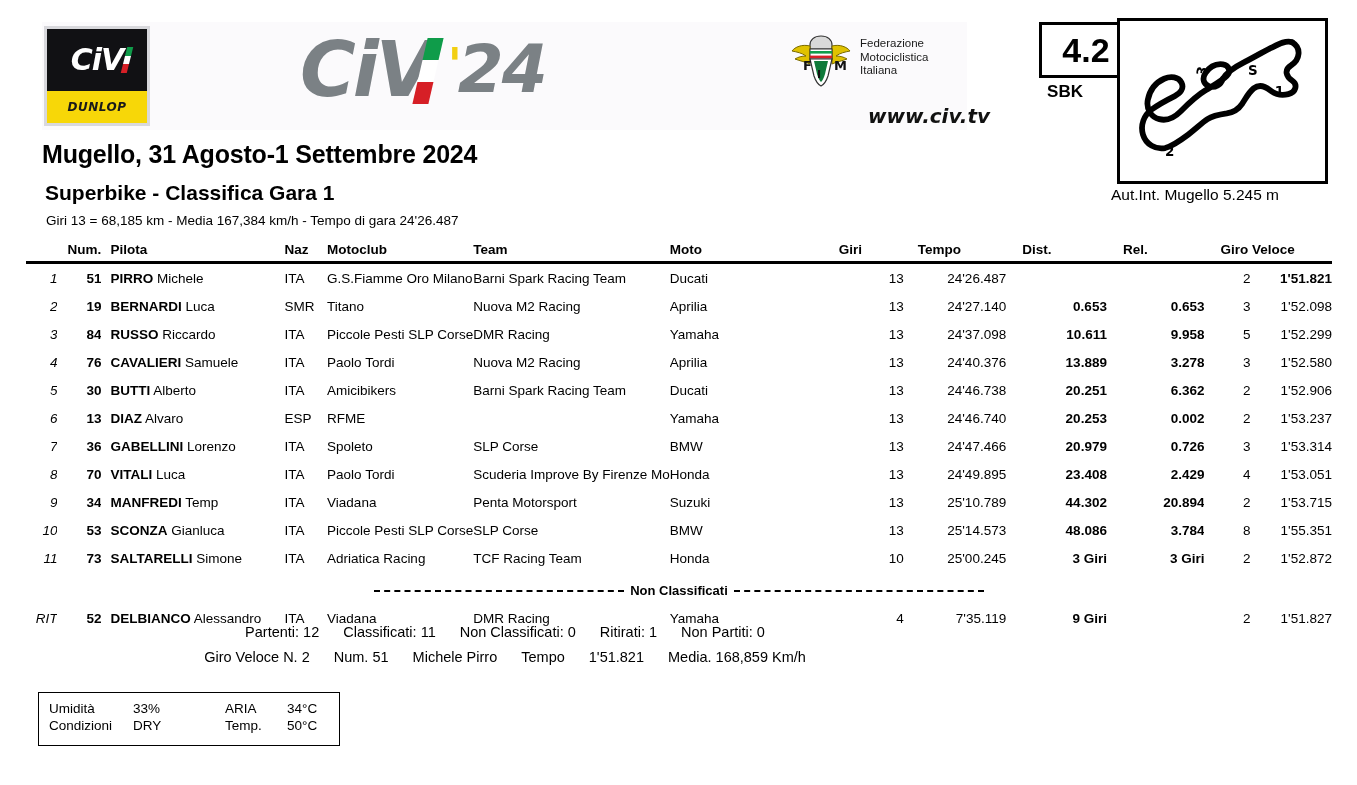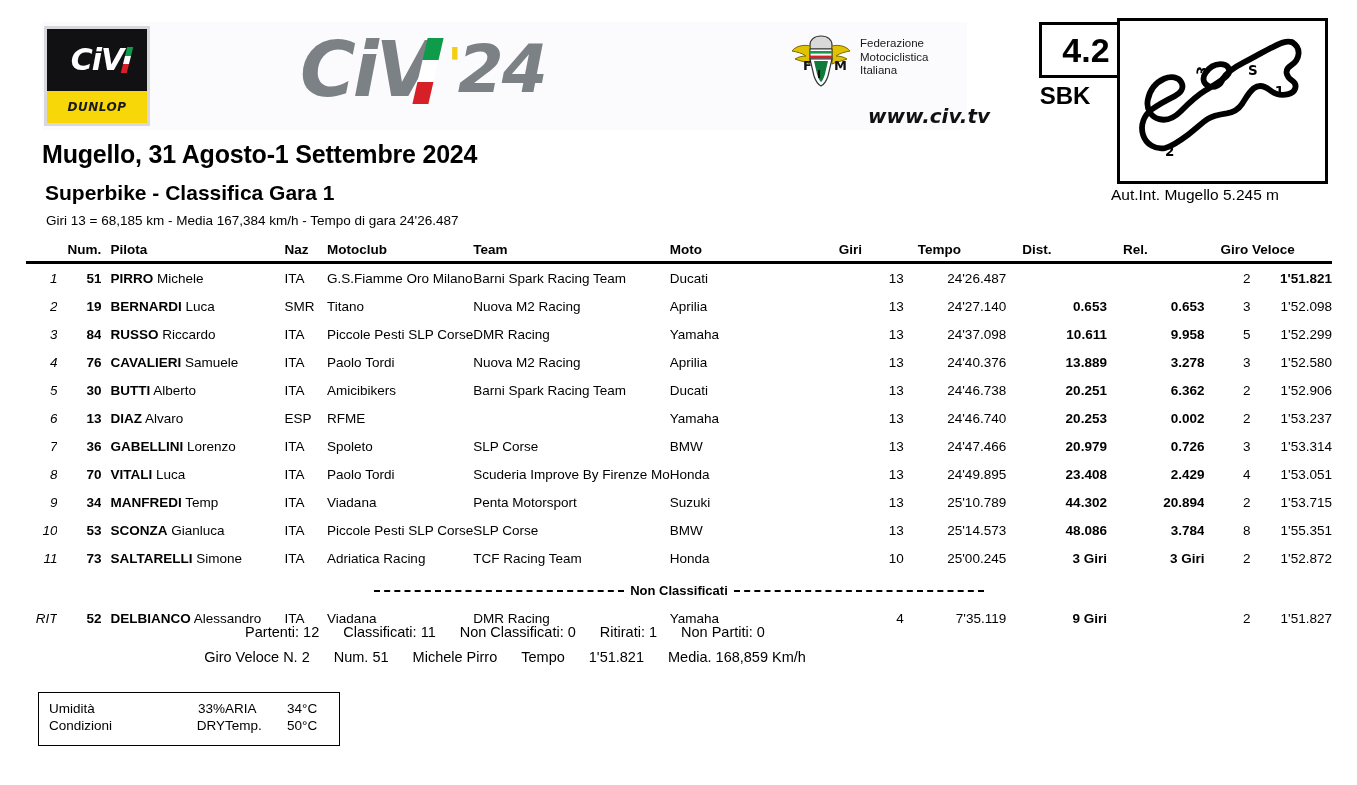--- a/index.html
+++ b/index.html
@@ -179,21 +179,21 @@
     font-size: 34px;
     font-weight: bold;
     line-height: 1;
   }
   #category-label {
     position: absolute;
     left: 1021px;
     top: 82px;
     width: 88px;
     text-align: center;
-    font-size: 24px;
+    font-size: 17px;
     font-weight: bold;
   }
   #circuit-map-box {
     position: absolute;
     left: 1117px;
     top: 18px;
     width: 205px;
     height: 160px;
     border: 3px solid #000000;
     background: #ffffff;
@@ -319,21 +319,21 @@
     left: 38px;
     top: 692px;
     width: 300px;
     height: 52px;
     border: 1px solid #000000;
     font-size: 13.5px;
   }
   #weather-box table { border-collapse: collapse; margin: 7px 0 0 10px; }
   #weather-box td { padding: 1px 0; white-space: nowrap; }
   #weather-box .lbl  { width: 84px; }
-  #weather-box .val  { width: 92px; text-align: right; }
+  #weather-box .val  { width: 92px; }
   #weather-box .lbl2 { width: 62px; }
 </style>
 </head>
 <body>
 
 <div id="header-banner"></div>
 
 <div id="civ-dunlop-logo">
   <div class="blk">
     <span class="civtxt">CiV</span>

